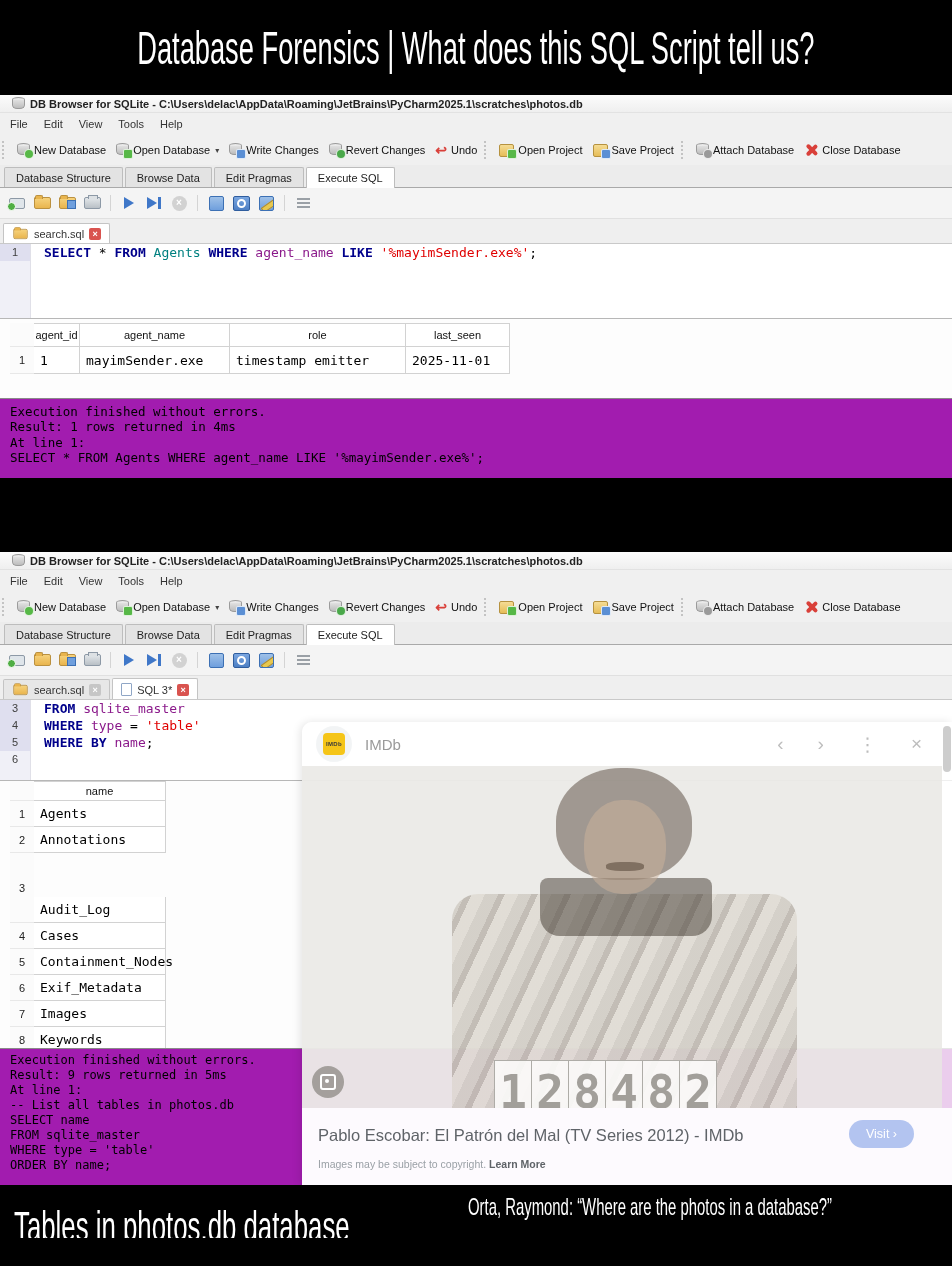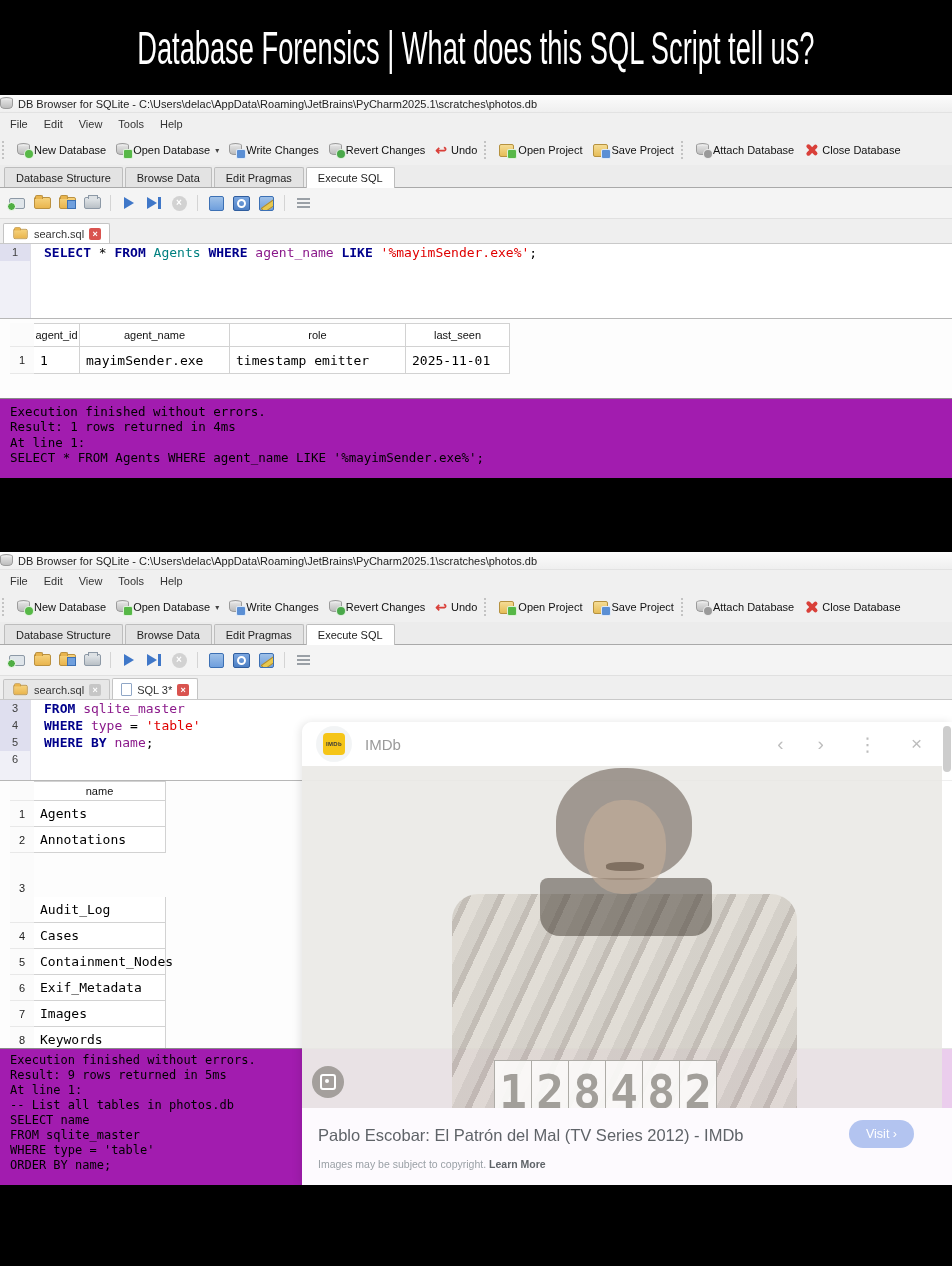--- a/index.html
+++ b/index.html
@@ -14,23 +14,23 @@
   .b1{top:0;height:95px;font-size:47px;}
   .b2{top:478px;height:74px;font-size:44px;}
   .b3{top:1185px;height:81px;justify-content:flex-start;}
   .b3-left{position:absolute;left:14px;top:50%;transform:translateY(-50%) scaleX(.6);
            transform-origin:left center;font-size:43px;font-weight:500;white-space:nowrap;}
   .b3-right{position:absolute;right:-120px;top:8px;transform:scaleX(.62);transform-origin:left top;
             font-size:24px;font-weight:500;white-space:nowrap;left:468px;}
 
   
   .win{position:absolute;left:0;width:952px;background:#f0f0f0;}
-  .titlebar{height:18px;display:flex;align-items:center;gap:5px;padding-left:0;
+  .titlebar{height:18px;display:flex;align-items:center;gap:5px;padding-left:12px;
             background:linear-gradient(#fcfcfc,#efefef);font-size:11px;color:#222;
-            border-bottom:1px solid #e2e2e2;box-sizing:border-box;}
+            border-bottom:1px solid #e2e2e2;box-sizing:border-box;font-weight:bold;}
   .menubar{height:22px;display:flex;align-items:center;padding-left:2px;font-size:11px;color:#333;}
   .menu-item{padding:3px 8px;}
   .toolbar{height:30px;display:flex;align-items:center;font-size:11px;color:#111;}
   .grip{width:4px;height:18px;border-left:2px dotted #c3c3c3;margin:0 4px 0 2px;}
   .tbtn{display:flex;align-items:center;gap:4px;padding:2px 5px;white-space:nowrap;}
   .tabbar{height:23px;display:flex;align-items:flex-end;padding-left:4px;background:#ececec;
           border-bottom:1px solid #a9a9a9;box-sizing:border-box;}
   .mtab{font-size:11px;padding:4px 11px 3px;color:#222;background:#e3e3e3;border:1px solid #bdbdbd;
         border-bottom:none;border-radius:2px 2px 0 0;margin-right:2px;}
   .mtab.active{background:#fff;position:relative;bottom:-1px;padding-bottom:4px;}
@@ -585,14 +585,18 @@
     </div>
     <div class="ov-foot">
       <span class="ov-title">Pablo Escobar: El Patrón del Mal (TV Series 2012) - IMDb</span>
       <span class="visit-btn">Visit ›</span>
       <span class="ov-copy">
         <span>Images may be subject to copyright.</span><b>Learn More</b>
       </span>
     </div>
   </div>
 
+  <div class="banner b3">
+    <span class="b3-left">Tables in photos.db database</span>
+    <span class="b3-right">Orta, Raymond:  “Where are the photos in a database?”</span>
+  </div>
 
 </div>
 
 </body></html>

